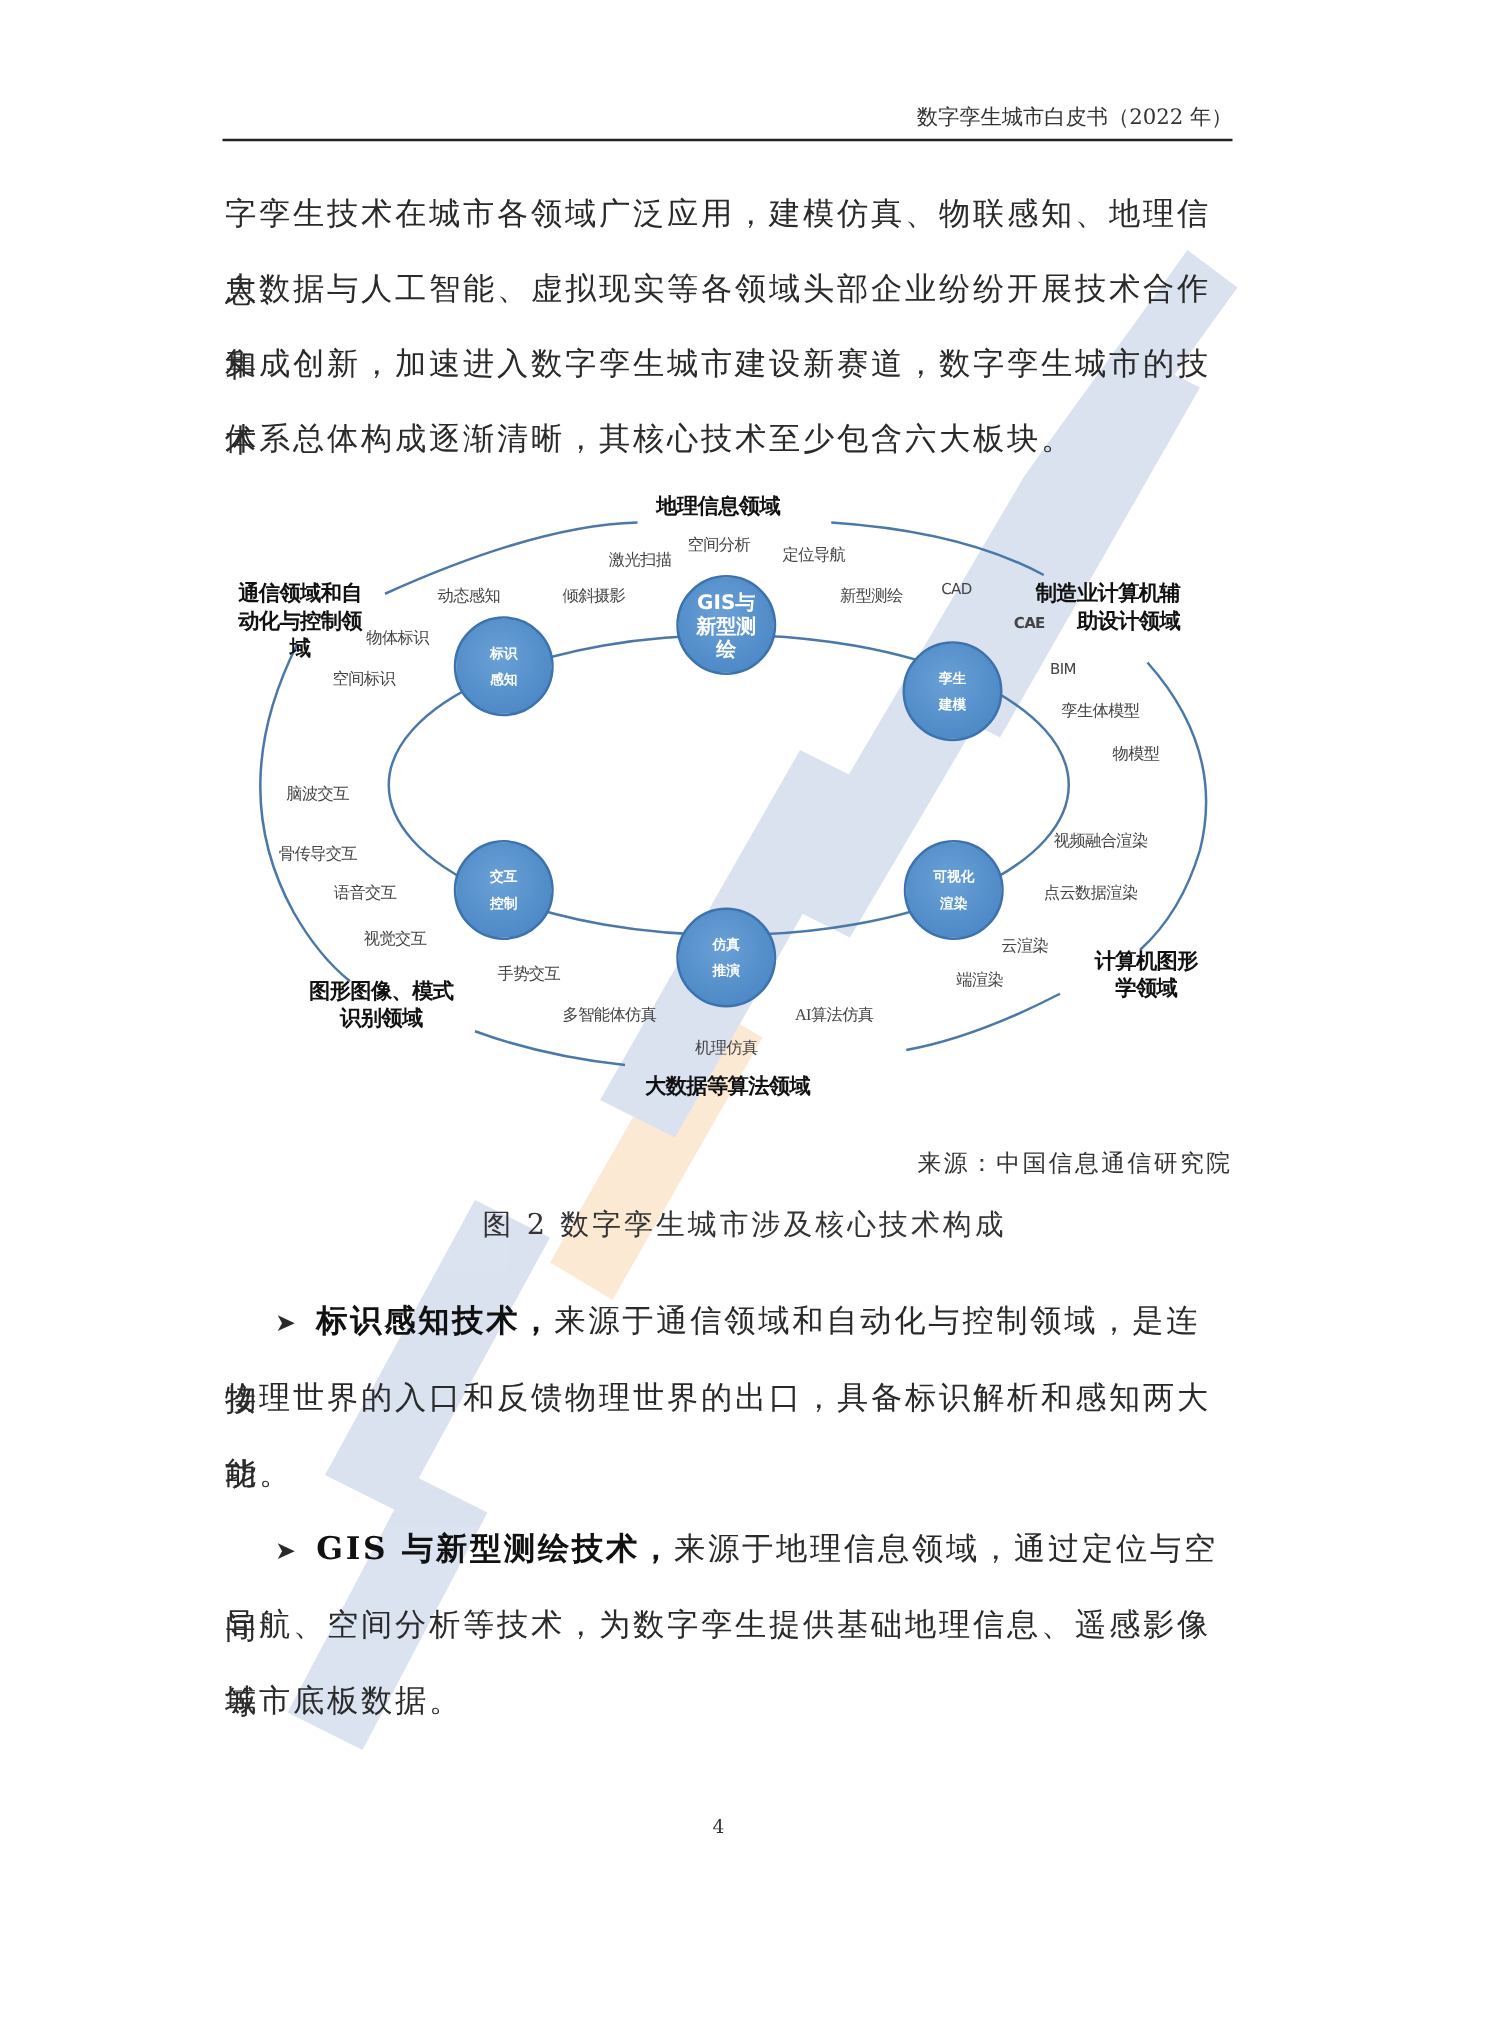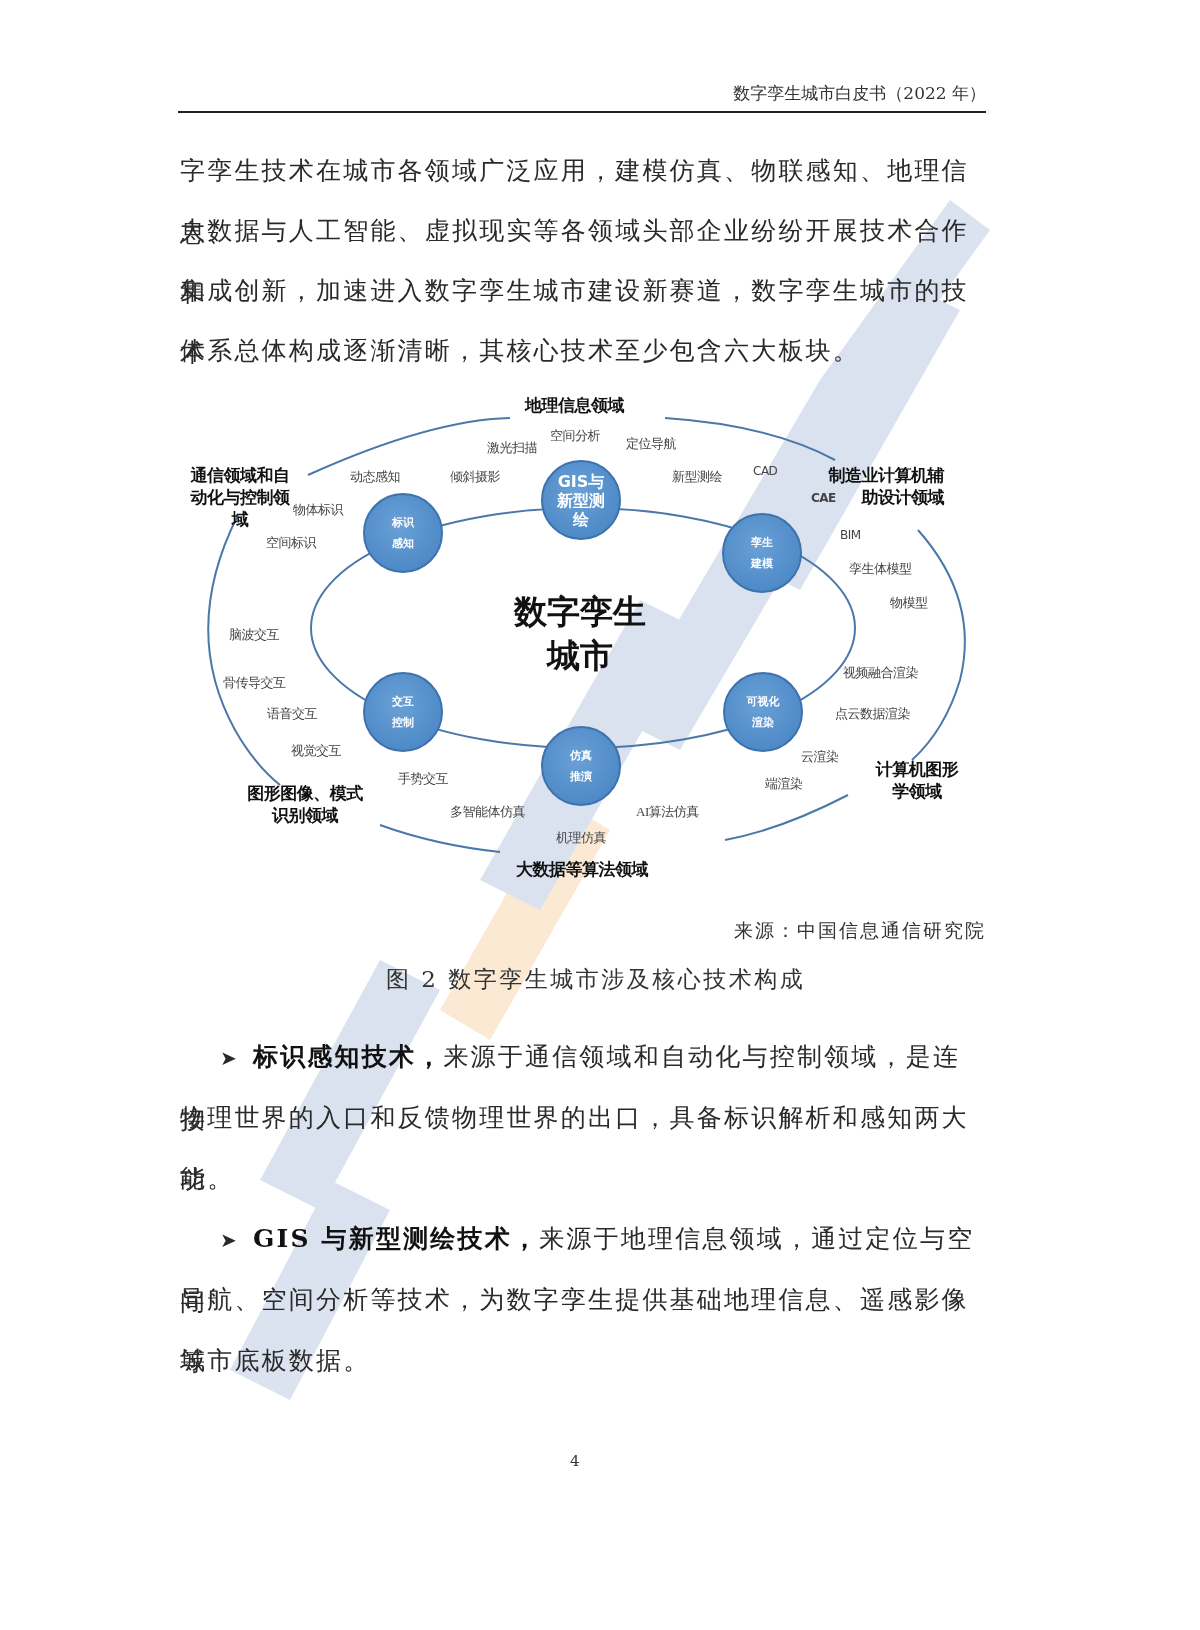--- a/index.html
+++ b/index.html
@@ -120,24 +120,20 @@
         <div>推演</div>
       </div>
   </div>
   <div class="node" style="left:183px;top:272px;">
     <div>
         <div>交互</div>
         <div>控制</div>
       </div>
   </div>
 
-  <div class="center-title">
-    <div>数字孪生</div>
-    <div>城市</div>
-  </div>
 
   <div class="dlabel" style="left:370px;top:27px;">空间分析</div>
   <div class="dlabel" style="left:307px;top:39px;">激光扫描</div>
   <div class="dlabel" style="left:446px;top:35px;">定位导航</div>
   <div class="dlabel" style="left:170px;top:68px;">动态感知</div>
   <div class="dlabel" style="left:270px;top:68px;">倾斜摄影</div>
   <div class="dlabel" style="left:492px;top:68px;">新型测绘</div>
   <div class="dlabel" style="left:573px;top:64px;font-size:12px;">CAD</div>
   <div class="dlabel" style="left:631px;top:91px;font-size:12px;font-weight:bold;">CAE</div>
   <div class="dlabel" style="left:113px;top:101px;">物体标识</div>

